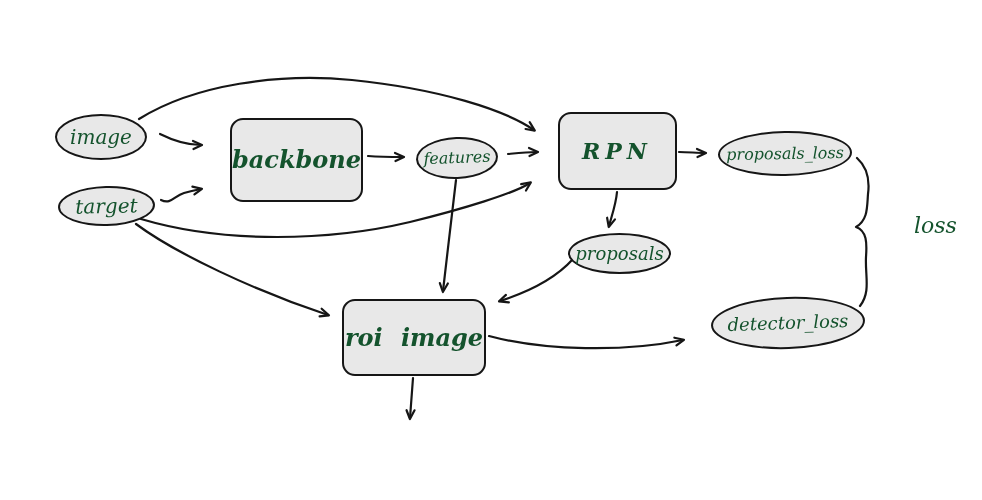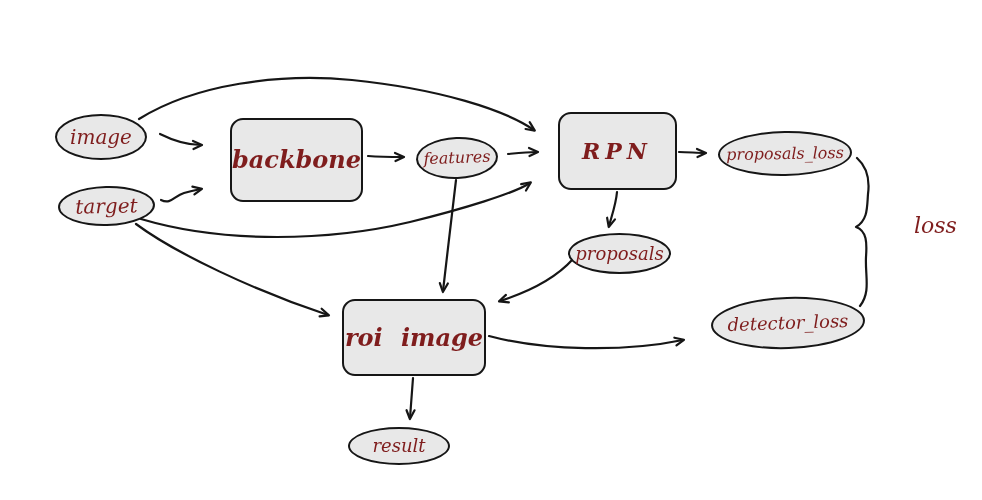--- a/index.html
+++ b/index.html
@@ -8,21 +8,21 @@
     background: #ffffff;
   }
   .diagram {
     position: relative;
     width: 982px;
     height: 500px;
     background: #ffffff;
     overflow: hidden;
     font-family: "DejaVu Serif", serif;
     font-style: italic;
-    color: #7f1d1d;
+    color: #14532d;
   }
   .edges-layer {
     position: absolute;
     left: 0;
     top: 0;
     width: 982px;
     height: 500px;
   }
   .edges-layer path {
     fill: none;
@@ -129,19 +129,16 @@
   </div>
 
   <div class="node rect n-roi-head">
     <span class="lbl">roi image</span>
   </div>
 
   <div class="node ellipse n-detector-loss">
     <span class="lbl">detector_loss</span>
   </div>
 
-  <div class="node ellipse n-result">
-    <span class="lbl">result</span>
-  </div>
 
   <div class="loss-label">loss</div>
 
 </div>
 
 </body></html>

